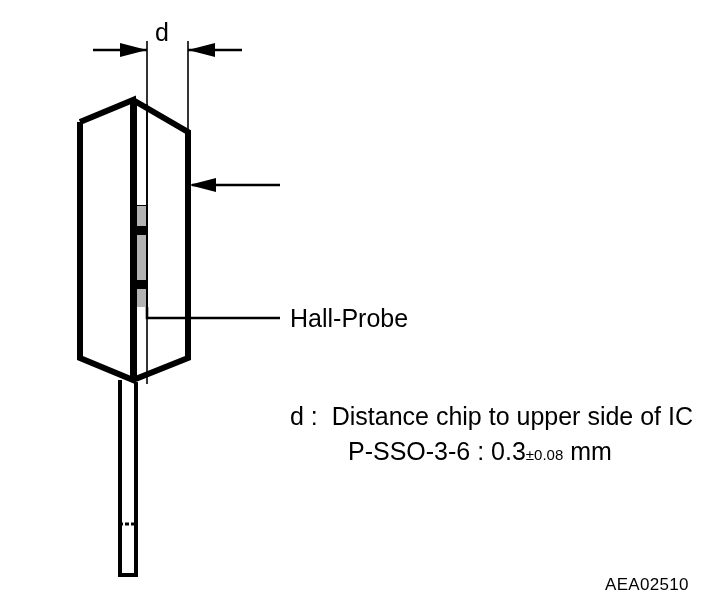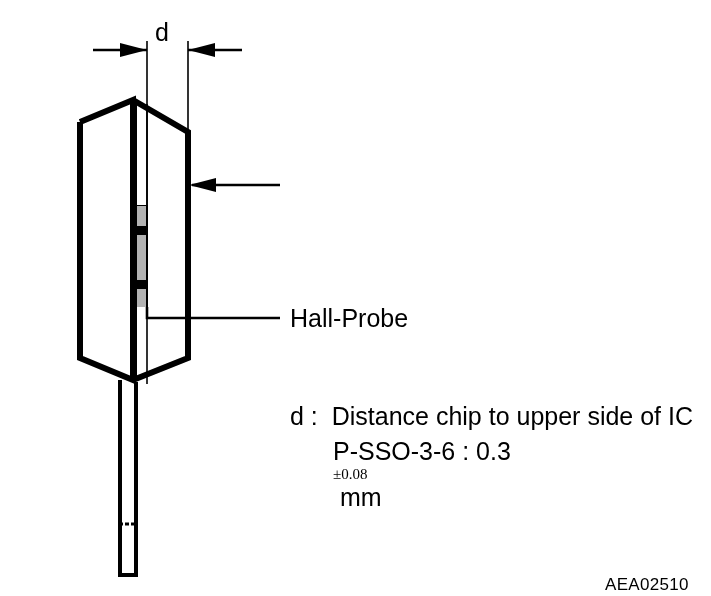--- a/index.html
+++ b/index.html
@@ -46,34 +46,32 @@
     left: 290px;
     top: 306px;
     font-size: 25px;
   }
   #note-line-1 {
     left: 290px;
     top: 404px;
     font-size: 25px;
   }
   #note-line-2 {
-    left: 333px;
+    left: 348px;
     top: 437px;
     font-size: 25px;
-    flex-direction: column;
   }
   .note-row {
     position: absolute;
     display: flex;
     align-items: baseline;
     white-space: pre;
   }
   .tol {
     font-size: 15px;
-    font-family: Liberation Serif, serif;
   }
   #doc-code {
     left: 605px;
     top: 576px;
     font-size: 17px;
     letter-spacing: 0.3px;
   }
 </style>
 </head>
 <body>

